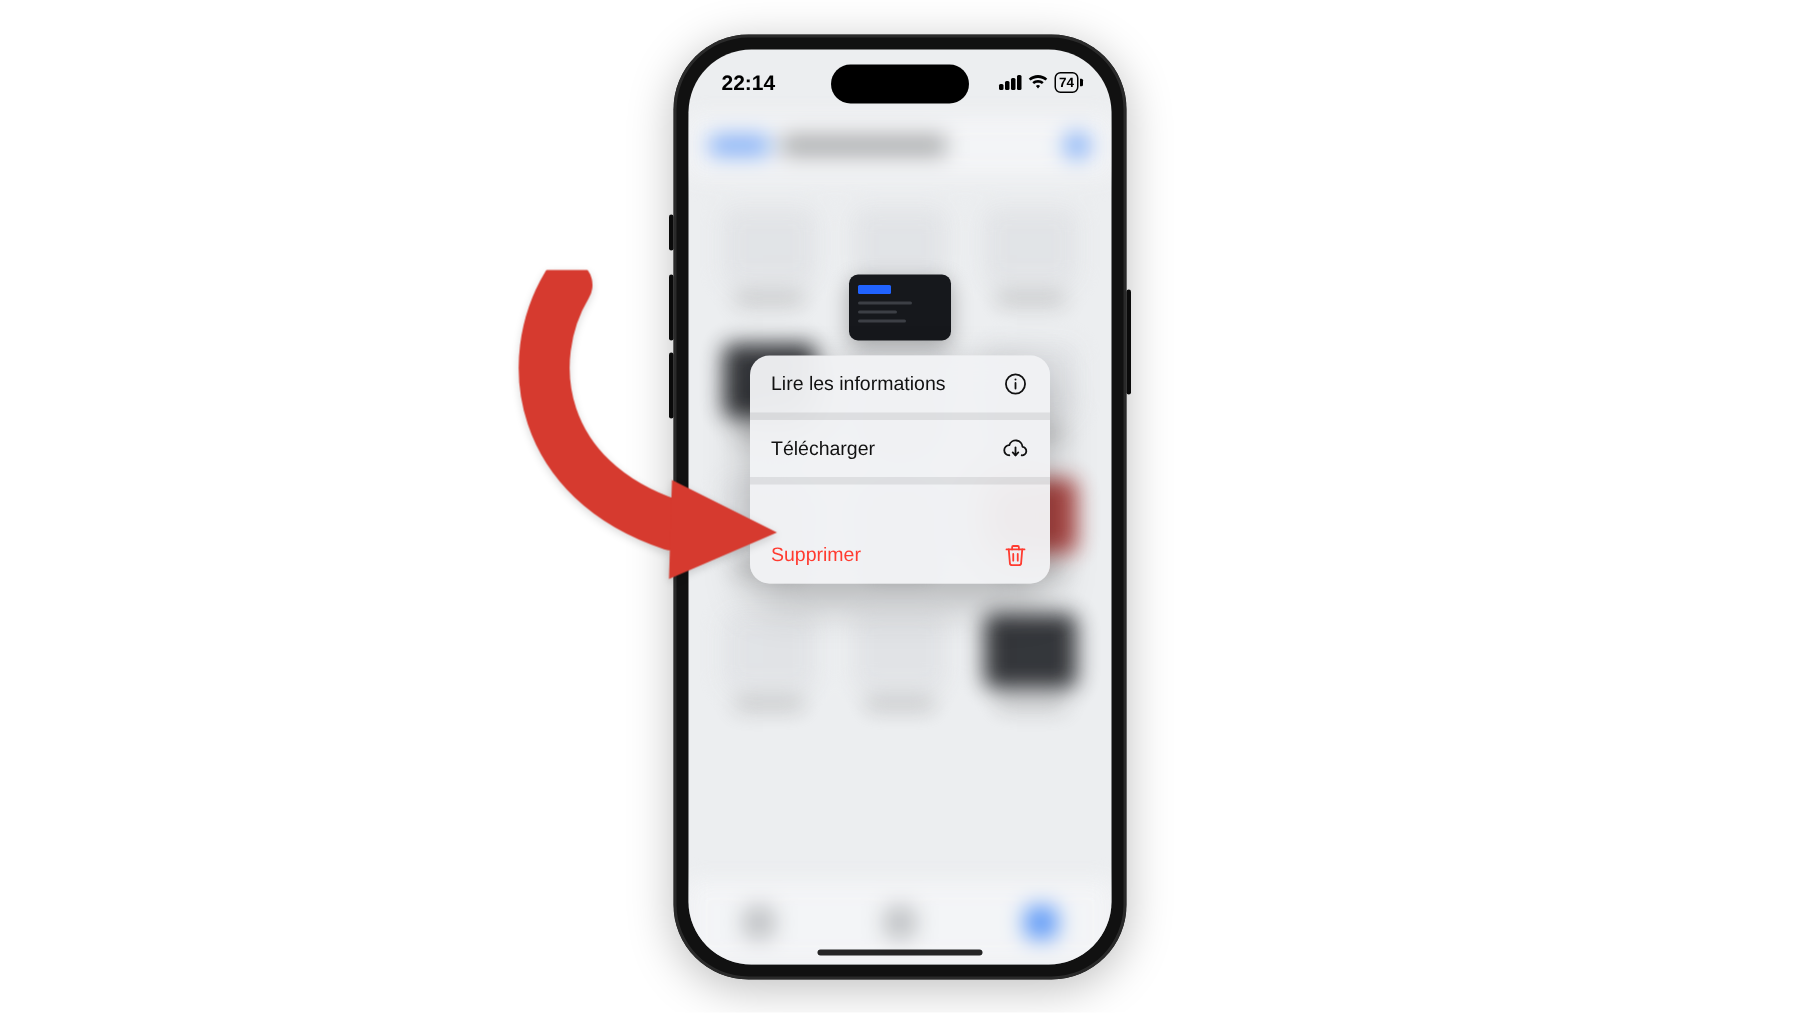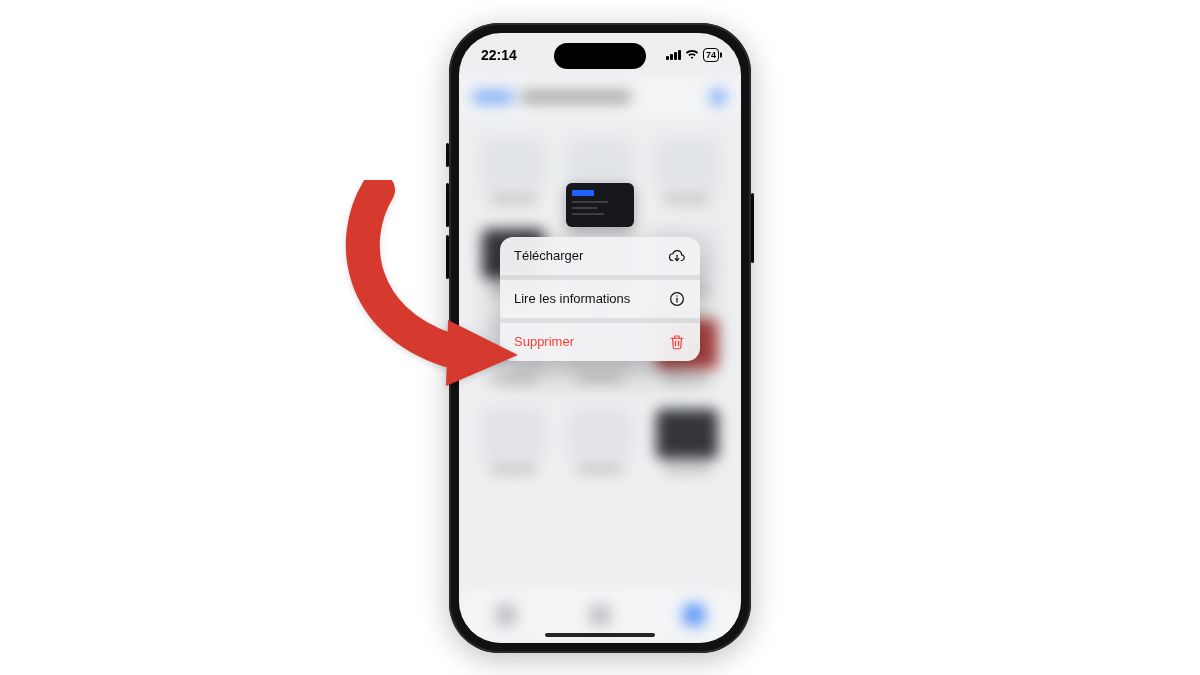--- a/index.html
+++ b/index.html
@@ -106,21 +106,21 @@
     z-index:31;
     backdrop-filter: blur(10px);
   }
   .ctx-row {
     display:flex; align-items:center; justify-content:space-between;
     padding:10px 14px; font-size:13px; color:#111;
     border-bottom:1px solid rgba(0,0,0,0.08);
     cursor:pointer;
   }
   .ctx-group-sep { border-bottom:5px solid rgba(0,0,0,0.08); }
-  .ctx-row:last-child{border-bottom:none;}
+  .ctx-row:last-child{border-bottom:none;margin-top:28px;}
   .ctx-row.destructive { color:#ff3b30; }
   .ctx-icon { width:18px; height:18px; flex:0 0 18px; }
   .ctx-icon svg { width:18px; height:18px; display:block; }
 
   
   .home-ind{position:absolute;bottom:6px;left:50%;transform:translateX(-50%);width:110px;height:4px;border-radius:2px;background:#000;opacity:.85;z-index:40}
 
   
   .arrow-wrap{
     position:absolute;
@@ -237,37 +237,37 @@
       <div class="sel-thumb">
         <div class="bar"></div>
         <div class="line l1"></div>
         <div class="line l2"></div>
         <div class="line l3"></div>
       </div>
 
       <div class="ctx-menu">
 
         <div class="ctx-row ctx-group-sep">
+          <span>Lire les informations</span>
+          <span class="ctx-icon">
+            <svg viewBox="0 0 24 24" fill="none" stroke="#111" stroke-width="1.6" stroke-linecap="round">
+              <circle cx="12" cy="12" r="8.5"></circle>
+              <line x1="12" y1="11" x2="12" y2="16"></line>
+              <circle cx="12" cy="8" r="0.9" fill="#111" stroke="none"></circle>
+            </svg>
+          </span>
+        </div>
+
+        <div class="ctx-row ctx-group-sep">
           <span>Télécharger</span>
           <span class="ctx-icon">
             <svg viewBox="0 0 24 24" fill="none" stroke="#111" stroke-width="1.6" stroke-linecap="round" stroke-linejoin="round">
               <path d="M6.5 18a4.5 4.5 0 0 1 0-9 6 6 0 0 1 11.7 1.5A3.5 3.5 0 0 1 17.5 18"></path>
               <path d="M12 11v7"></path>
                 <path d="M9.5 15.5 12 18l2.5-2.5"></path>
-            </svg>
-          </span>
-        </div>
-
-        <div class="ctx-row ctx-group-sep">
-          <span>Lire les informations</span>
-          <span class="ctx-icon">
-            <svg viewBox="0 0 24 24" fill="none" stroke="#111" stroke-width="1.6" stroke-linecap="round">
-              <circle cx="12" cy="12" r="8.5"></circle>
-              <line x1="12" y1="11" x2="12" y2="16"></line>
-              <circle cx="12" cy="8" r="0.9" fill="#111" stroke="none"></circle>
             </svg>
           </span>
         </div>
 
 
 
         <div class="ctx-row destructive">
           <span>Supprimer</span>
           <span class="ctx-icon">
             <svg viewBox="0 0 24 24" fill="none" stroke="#ff3b30" stroke-width="1.6" stroke-linecap="round" stroke-linejoin="round">

